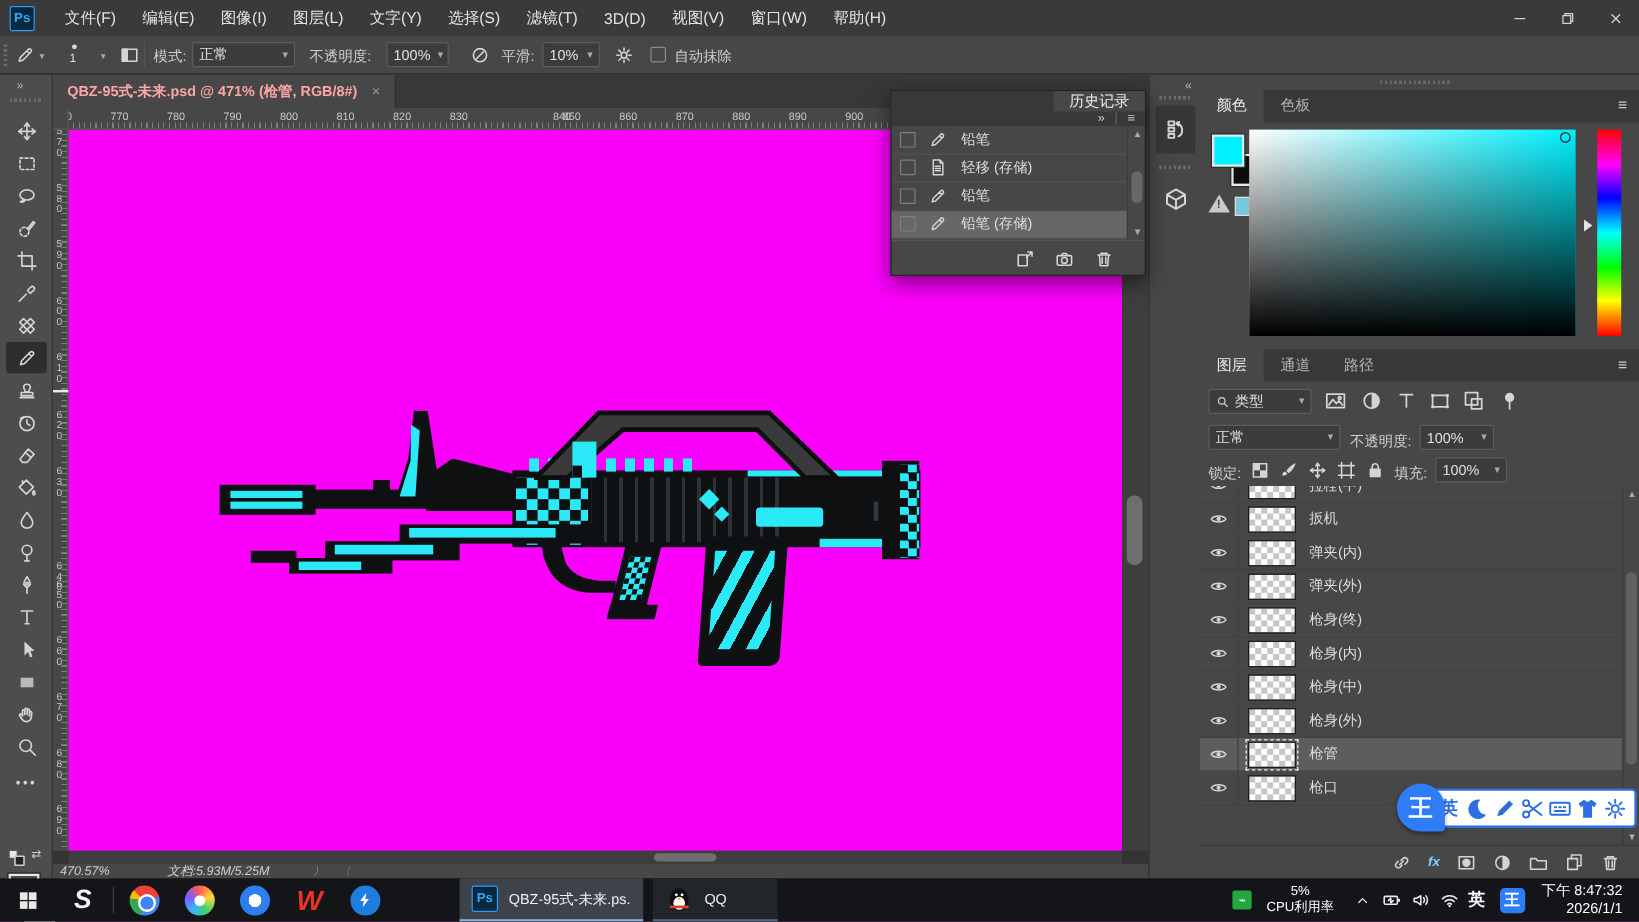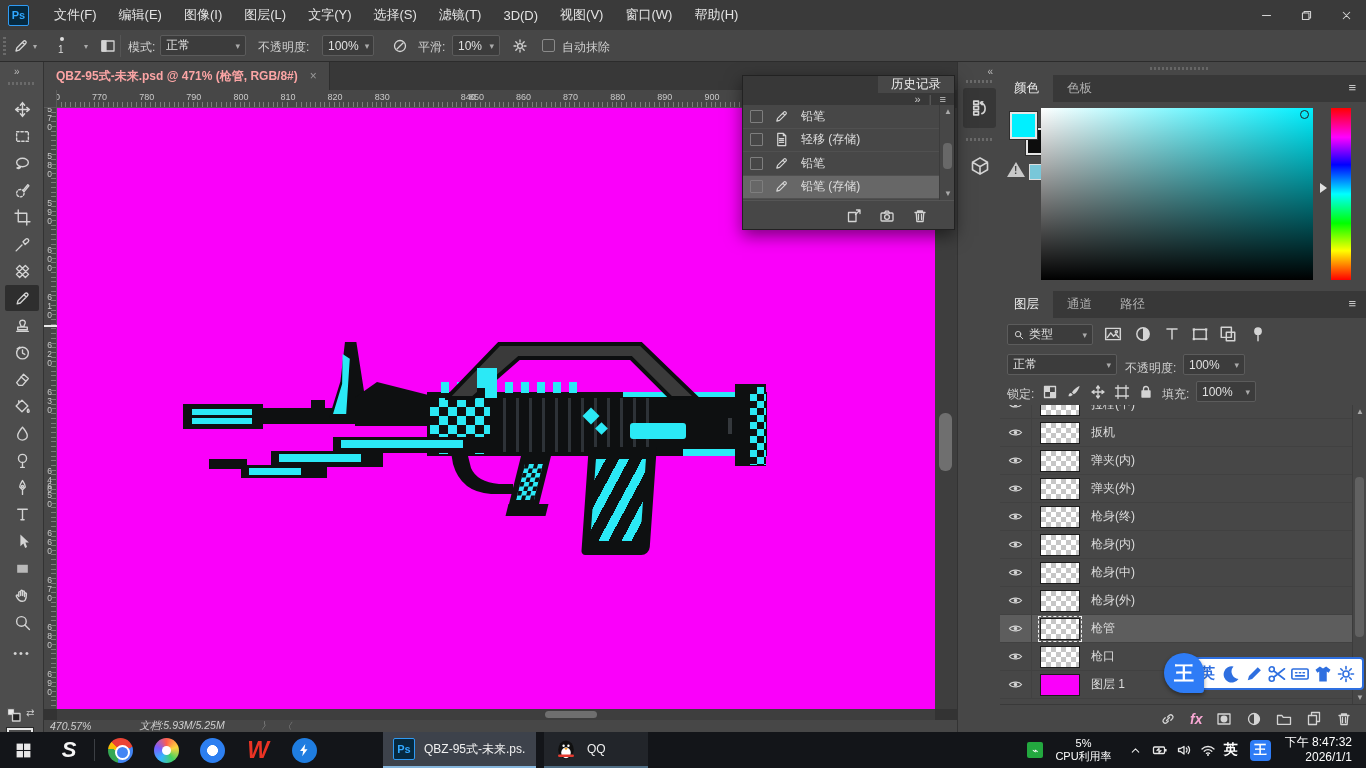--- a/index.html
+++ b/index.html
@@ -113,21 +113,21 @@
   .eye-cell .ic{width:15px;height:15px;}
   .lthumb{width:40px;height:22px;margin-left:8px;border:1px solid #1c1c1c;background:repeating-conic-gradient(#fff 0% 25%,#c6c6c6 0% 50%) 0 0/10px 10px;flex:none;}
   .lthumb.magenta{background:var(--magenta,#fa00fa);}
   .layer-row.sel .lthumb{outline:1.5px dashed #f2f2f2;outline-offset:1px;}
   .lname{font-size:12px;color:#dcdcdc;margin-left:11px;white-space:nowrap;}
   #layers-scroll{position:absolute;left:352px;top:343px;width:14px;height:299px;background:#474747;border-left:1px solid #3c3c3c;}
   #layers-scroll .thumb{position:absolute;left:2px;top:72px;width:9px;height:160px;background:#616161;border-radius:4px;}
   #layers-scroll .sarr{position:absolute;left:3px;color:#aaa;font-size:8px;}
   #layers-bottom{position:absolute;left:0;top:642px;width:366px;height:28px;border-top:1px solid #393939;display:flex;align-items:center;}
   #layers-bottom .ic{width:16px;height:16px;}
-  #layers-bottom .fx{font-size:14px;font-style:italic;color:#f9a8d4;font-weight:bold;}
+  #layers-bottom .fx{font-size:11px;font-style:italic;color:#7dd3fc;font-weight:bold;}
 
   
   #historypanel{left:742px;top:75px;width:213px;height:155px;background:#474747;border:1px solid #222;box-shadow:0 6px 16px rgba(0,0,0,.5);z-index:22;}
   #historypanel .hdr{position:absolute;left:0;top:0;width:100%;height:29px;background:#383838;display:flex;align-items:flex-end;flex-direction:column;}
   #historypanel .htab{height:29px;padding:0 13px;background:#474747;color:#ececec;font-size:12.5px;display:flex;align-items:center;}
   #historypanel .hbtns{margin-left:auto;color:#c8c8c8;font-size:11px;display:flex;gap:8px;padding-right:8px;align-items:center;}
   #history-list{position:absolute;left:0;top:29px;width:196px;height:95px;}
   .hist-row{height:23.5px;display:flex;align-items:center;border-bottom:1px solid #505050;}
   .hist-row.sel{background:#676767;}
   .hist-check{width:13px;height:13px;border:1px solid #7e7e7e;margin-left:7px;border-radius:1px;flex:none;}
@@ -715,30 +715,20 @@
           <div class="layer-row">
             <div class="eye-cell">
               <span class="ic"><svg viewBox="0 0 16 16">
                   <circle cx="8" cy="8" r="1.9" fill="#d4d4d4" stroke="none"></circle>
                   <path d="M1.5 8C4 4.5 12 4.5 14.5 8 12 11.5 4 11.5 1.5 8Z"></path>
                 </svg></span>
             </div>
             <div class="lthumb"></div>
             <span class="lname">枪口</span>
           </div>
-          <div class="layer-row">
-            <div class="eye-cell">
-              <span class="ic"><svg viewBox="0 0 16 16">
-                  <circle cx="8" cy="8" r="1.9" fill="#d4d4d4" stroke="none"></circle>
-                  <path d="M1.5 8C4 4.5 12 4.5 14.5 8 12 11.5 4 11.5 1.5 8Z"></path>
-                </svg></span>
-            </div>
-            <div class="lthumb magenta"></div>
-            <span class="lname">图层 1</span>
-          </div>
         </div>
       </div>
     <div id="layers-scroll">
       <span class="sarr" style="top:2px;">▲</span>
       <div class="thumb"></div>
       <span class="sarr" style="bottom:2px;">▼</span>
     </div>
     <div id="layers-bottom">
       <span class="ic" style="margin-left:160px;"><svg viewBox="0 0 16 16">
             <path d="M6.5 9.5 9.5 6.5M5.2 6.8 3.4 8.6a2.3 2.3 0 0 0 3.2 3.2l1.8-1.8M10.8 9.2l1.8-1.8a2.3 2.3 0 0 0-3.2-3.2L7.6 6"></path>

